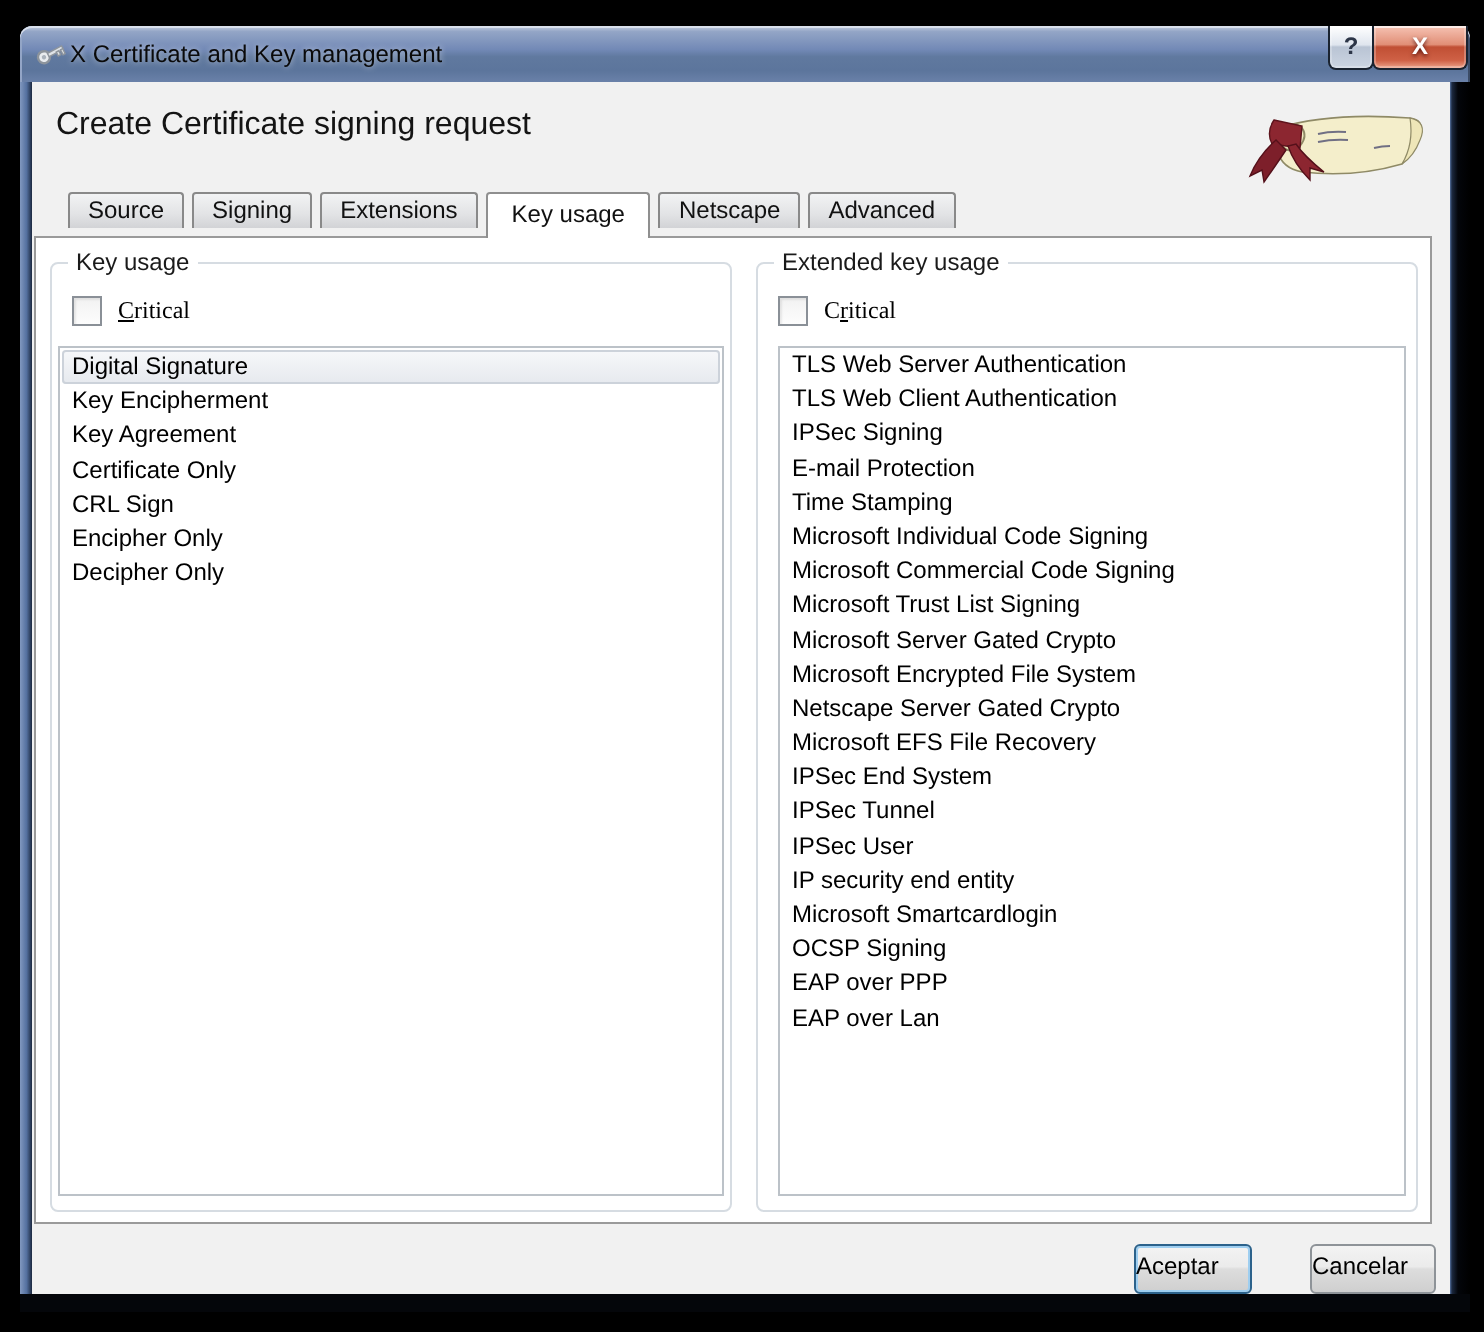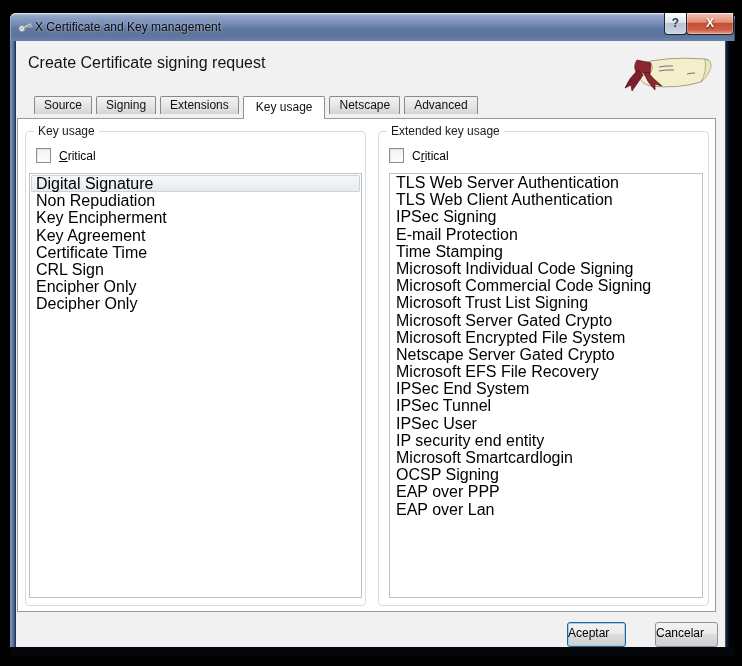--- a/index.html
+++ b/index.html
@@ -65,28 +65,28 @@
 
   
   .groupbox{position:absolute;border:1px solid #d6dce2;border-radius:4px;background:#fff;}
   .gb-left{left:7px;top:12px;width:339px;height:473px;}
   .gb-right{left:360px;top:12px;width:329px;height:473px;}
   .group-label{position:absolute;top:-8px;left:8px;background:#fff;padding:0 4px;font-size:12px;color:#1a1a1a;white-space:nowrap;}
 
   .check-row{position:absolute;left:10px;top:16px;display:flex;align-items:center;cursor:default;}
   .checkbox{width:13px;height:13px;border:1px solid #8a9097;background:linear-gradient(#f2f2f2,#fdfdfd);
     box-shadow:inset 1px 1px 1px rgba(0,0,0,.08);}
-  .check-label{margin-left:8px;font-size:12px;color:#000;}
+  .check-label{margin-left:8px;font-size:12px;color:#000;font-family:Liberation Serif, serif;}
   .mn{text-decoration:underline;}
 
   
   .listbox{position:absolute;top:41px;bottom:7px;border:1px solid #bcc2c8;background:#fff;overflow:hidden;}
   .lb-left{left:3px;width:331px;}
   .lb-right{left:10px;width:312px;}
-  .li{height:17.2px;line-height:17.2px;padding-left:6px;font-size:16px;color:#000;white-space:nowrap;cursor:default;}
+  .li{height:17.2px;line-height:17.2px;padding-left:6px;font-size:12px;color:#000;white-space:nowrap;cursor:default;}
   .li.selected{
     margin:1px 1px 0 1px;padding-left:5px;border-radius:2px;
     background:linear-gradient(#f7f8fa,#e6e9ee);
     box-shadow:inset 0 0 0 1px #ccd2da;
   }
 
   
   .btn{
     position:absolute;top:581px;height:23px;font-size:12px;color:#000;line-height:21px;
     border:1px solid #8e9398;border-radius:3px;cursor:default;
@@ -151,24 +151,23 @@
 
       <div class="groupbox gb-left">
         <span class="group-label">Key usage</span>
         <div class="check-row">
           <span class="checkbox"></span>
           <span class="check-label"><span></span><span class="mn">C</span><span>ritical</span></span>
         </div>
         <div class="listbox lb-left">
 
         <div class="li selected">Digital Signature</div>
-            <div class="li">Non Repudiation</div>
             <div class="li">Key Encipherment</div>
             <div class="li">Key Agreement</div>
-            <div class="li">Certificate Time</div>
+            <div class="li">Certificate Only</div>
             <div class="li">CRL Sign</div>
             <div class="li">Encipher Only</div>
             <div class="li">Decipher Only</div>
           </div>
       </div>
 
       <div class="groupbox gb-right">
         <span class="group-label">Extended key usage</span>
         <div class="check-row">
           <span class="checkbox"></span>

